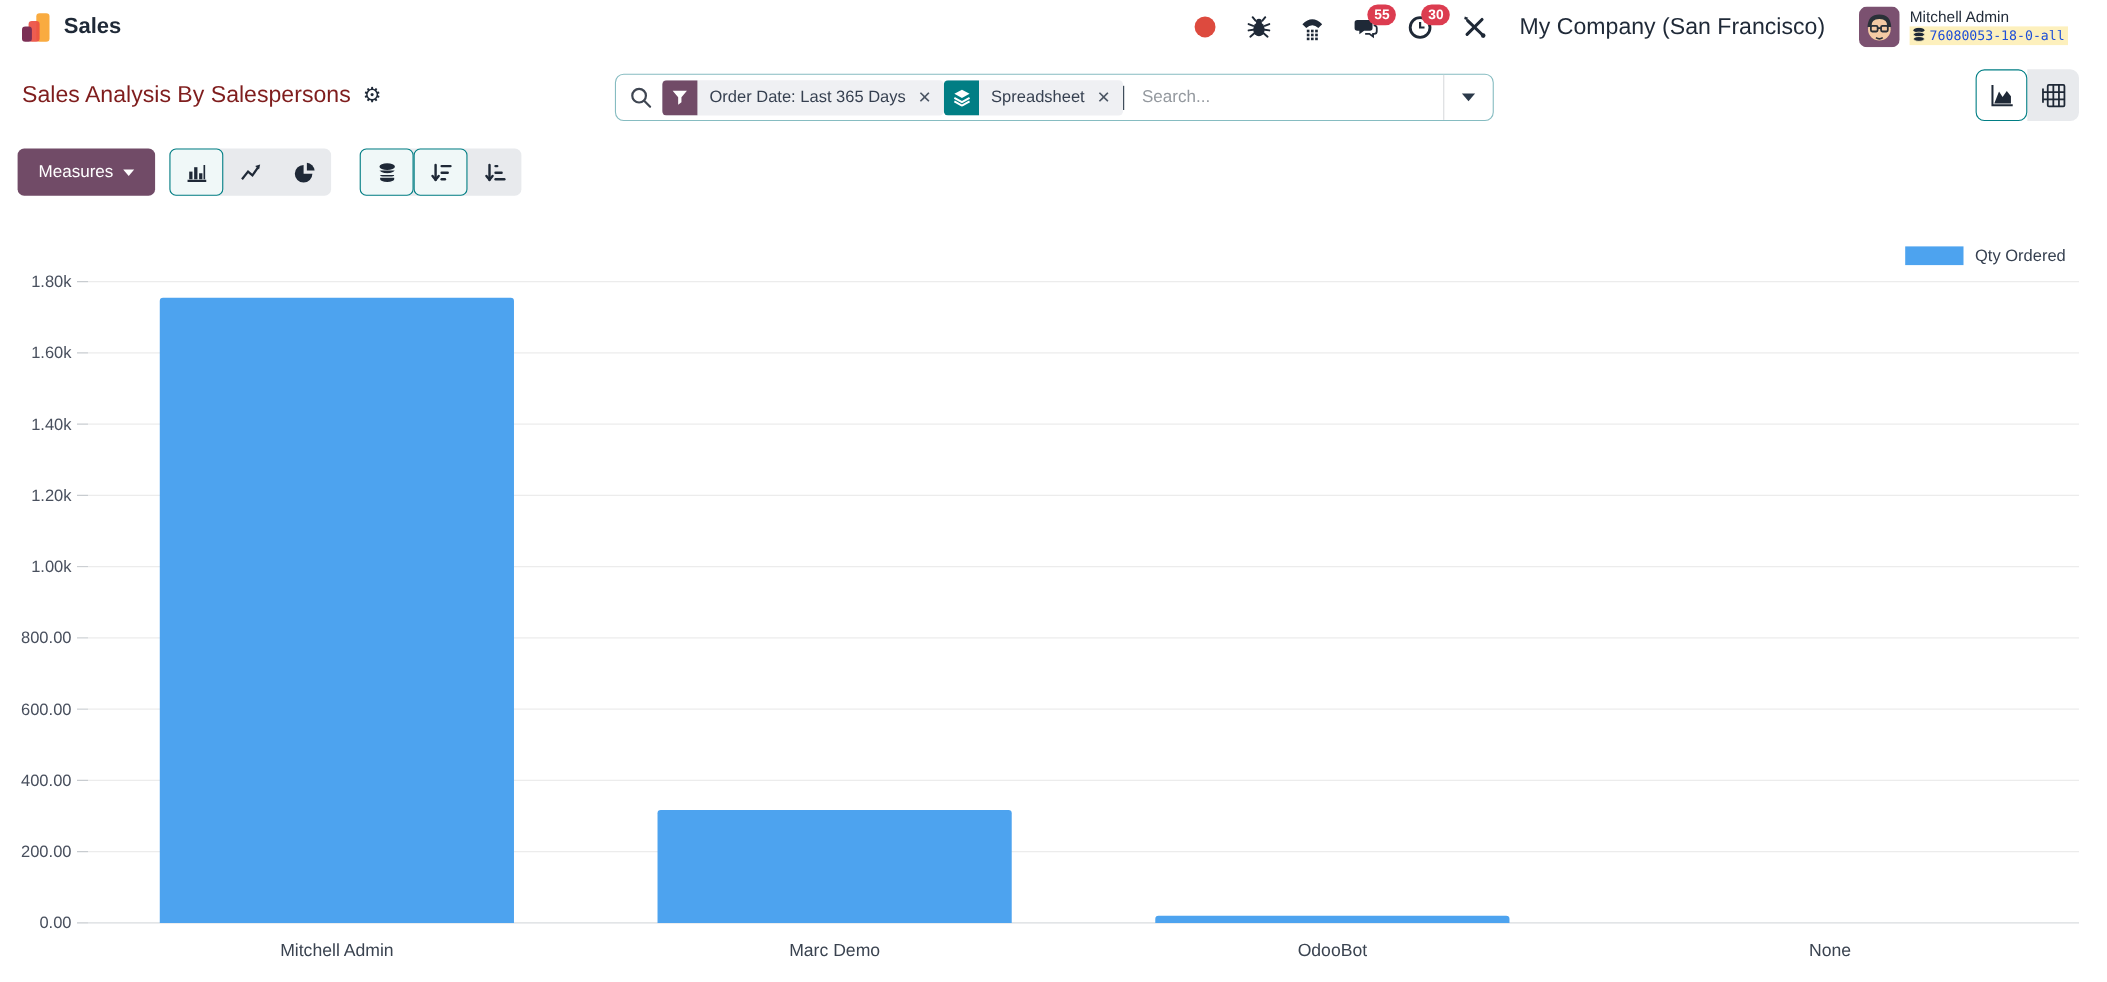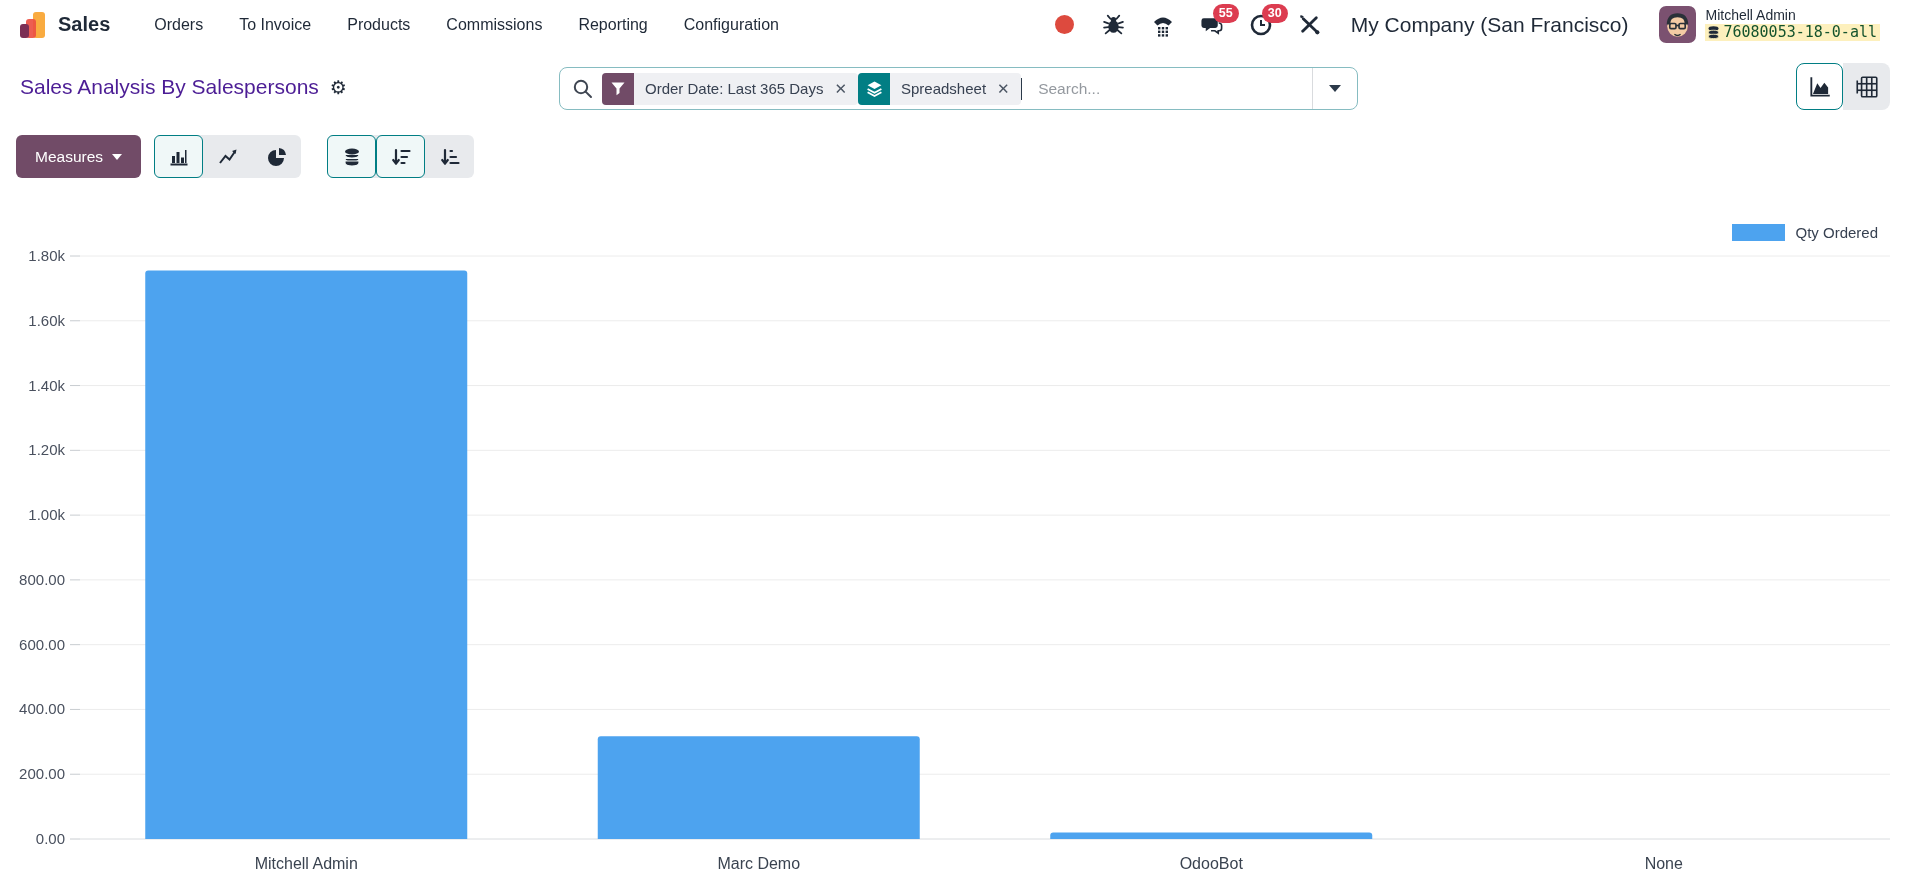--- a/index.html
+++ b/index.html
@@ -12,26 +12,26 @@
   .menu{display:flex;gap:36px;margin-left:44px;font-size:16px;color:#1f2937}
   .menu span{cursor:default;white-space:nowrap}
   .systray{margin-left:auto;display:flex;align-items:center;gap:25px}
   .icon-wrap{position:relative;display:flex;align-items:center;justify-content:center;width:24px;height:24px}
   .rec-dot{width:19px;height:19px;border-radius:50%;background:#dd4a3e}
   .badge{position:absolute;top:-9px;left:13px;background:#dc3c50;color:#fff;font-size:12.5px;font-weight:700;line-height:1;padding:3px 6px 4px;border-radius:10px}
   .company{font-size:21px;white-space:nowrap;margin-left:4px}
   .userbox{display:flex;align-items:center;gap:9px;margin-left:6px}
   .uinfo{display:flex;flex-direction:column;gap:1px}
   .uname{font-size:14px;line-height:15px}
-  .dbbadge{display:flex;align-items:center;gap:4px;background:#fdf0bd;padding:1px 3px;font-family:"DejaVu Sans Mono",monospace;font-size:15px;color:#14532d;line-height:15px}
+  .dbbadge{display:flex;gap:4px;background:#fdf0bd;padding:1px 3px;font-family:"DejaVu Sans Mono",monospace;font-size:12px;color:#1d4ed8;line-height:15px}
 
   
   .control-panel{position:absolute;top:49px;left:0;width:1915px;height:86px}
   .cp-title{position:absolute;left:20px;top:26px;display:flex;align-items:center;gap:11px}
-  .cp-title h1{font-size:21px;font-weight:400;color:#4c1d95;white-space:nowrap}
+  .cp-title h1{font-size:21px;font-weight:400;color:#7f1d1d;white-space:nowrap}
   .gear{font-size:19px;color:#1f2937;line-height:1}
   .searchbar{position:absolute;left:559px;top:18px;width:799px;height:43px;border:1px solid #86bcc1;border-radius:8px;display:flex;align-items:center;background:#fff}
   .search-mag{margin:0 9px 0 12px;display:flex}
   .facet{display:flex;align-items:center;background:#eff0f3;border-radius:4px;overflow:hidden;height:32px;flex:0 0 auto}
   .facet-icon{width:32px;height:32px;display:flex;align-items:center;justify-content:center}
   .facet-icon.filter{background:#714b67}
   .facet-icon.groupby{background:#017e84}
   .facet-label{padding:0 9px 0 11px;font-size:15px;color:#374151;white-space:nowrap}
   .facet-x{padding:0 11px 0 2px;color:#4b5563;font-size:15px;cursor:pointer}
   .search-entry{display:flex;align-items:center;flex:1 1 auto;min-width:0}
@@ -67,28 +67,20 @@
 
 <header class="topbar">
   <div class="brand">
     <svg width="30" height="30" viewBox="0 0 30 30">
       <rect x="15" y="2" width="12" height="26" rx="3" fill="#f9ab40"></rect>
       <rect x="8" y="9" width="10" height="19" rx="3" fill="#ec4f42" opacity="0.92"></rect>
       <rect x="2" y="14" width="9" height="14" rx="3" fill="#7c2f55"></rect>
     </svg>
     <span class="brand-name">Sales</span>
   </div>
-  <nav class="menu">
-    <span>Orders</span>
-    <span>To Invoice</span>
-    <span>Products</span>
-    <span>Commissions</span>
-    <span>Reporting</span>
-    <span>Configuration</span>
-  </nav>
   <div class="systray">
     <div class="icon-wrap">
         <div class="rec-dot"></div>
       </div>
     <div class="icon-wrap">
       <svg width="23" height="23" viewBox="0 0 22 22">
         <g stroke="#1f2937" stroke-width="1.7" stroke-linecap="round">
           <line x1="8" y1="5.5" x2="5.5" y2="2.5"></line>
             <line x1="14" y1="5.5" x2="16.5" y2="2.5"></line>
           <line x1="6" y1="10" x2="2" y2="8.5"></line>

